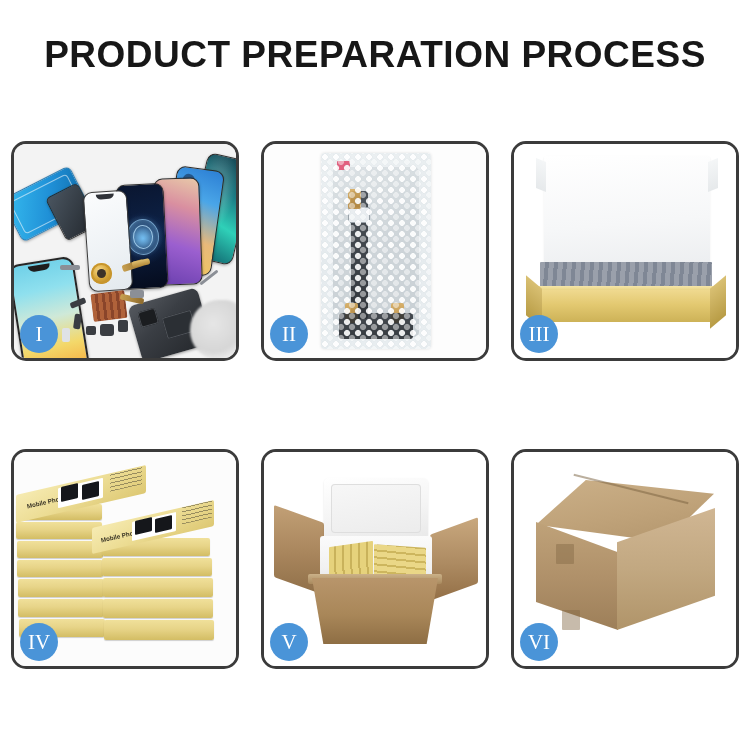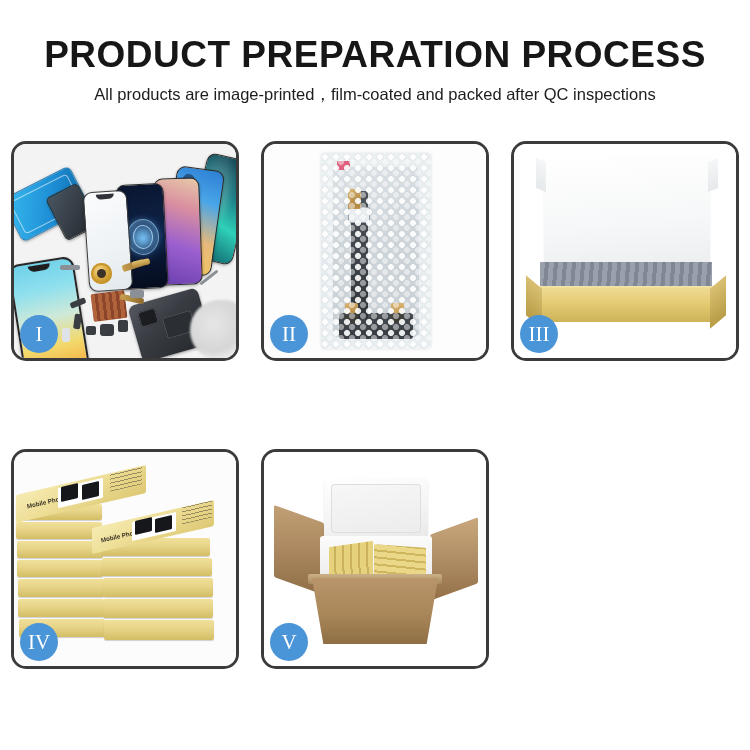--- a/index.html
+++ b/index.html
@@ -445,21 +445,20 @@
     position:absolute; width:18px; height:20px;
     background: rgba(130,104,68,0.45);
     border-radius:1px;
   }
 </style>
 </head>
 <body>
 
 <div id="header">
   <div id="page-title">PRODUCT PREPARATION PROCESS</div>
-  <div id="page-subtitle">All products are image-printed，film-coated and packed after QC inspections</div>
 </div>
 
 <div id="panel-grid">
 
   <div class="panel r1 c1">
     <div class="scene">
       <div class="p1-bg"></div>
 
       <div class="phone ph-a"></div>
       <div class="phone ph-a2"></div>
@@ -579,14 +578,26 @@
       <div class="foam-lid"></div>
       <div class="foam-box"></div>
       <div class="yellow-stack-a"></div>
       <div class="yellow-stack-b"></div>
       <div class="carton-rim"></div>
       <div class="carton-body"></div>
       <div class="badge">V</div>
     </div>
   </div>
 
+  <div class="panel r2 c3">
+    <div class="scene">
+      <div class="p6-bg"></div>
+      <div class="c6-top"></div>
+      <div class="c6-left"></div>
+      <div class="c6-right"></div>
+      <div class="c6-seam"></div>
+      <div class="c6-tab" style="left:42px;top:92px;"></div>
+      <div class="c6-tab" style="left:48px;top:158px;"></div>
+      <div class="badge">VI</div>
+    </div>
+  </div>
 
 </div>
 
 </body></html>

